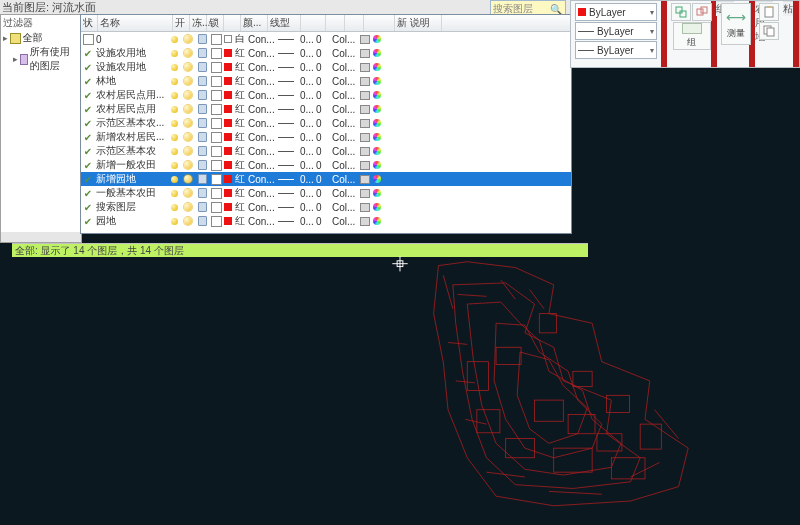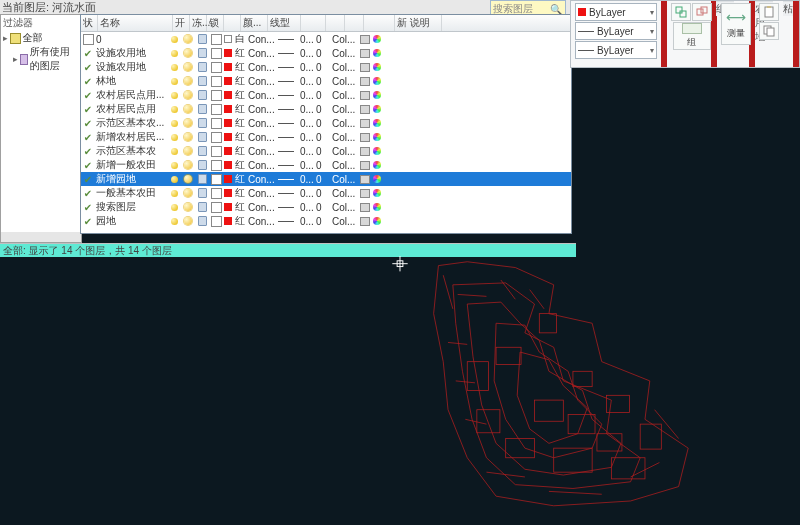--- a/index.html
+++ b/index.html
@@ -51,21 +51,21 @@
   .sun{width:8px;height:8px;border-radius:50%;background:radial-gradient(circle at 30% 30%,#fff8cc,#f0c030);box-shadow:0 0 0 1px rgba(220,170,0,.5)}
   .lock{width:7px;height:8px;border:1px solid #7a96b8;border-radius:1px;background:#cedbea;position:relative}
   .sq{width:8px;height:8px;display:inline-block}
   .sq.red{background:#e11}
   .sq.wht{background:#fff;border:1px solid #888;box-sizing:border-box}
   .lwline{display:inline-block;width:16px;height:1px;background:#555;vertical-align:middle}
   .row.sel .lwline{background:#fff}
   .prn{width:8px;height:7px;background:#d8d8d8;border:1px solid #888}
   .clr{width:8px;height:8px;background:conic-gradient(#e44,#ee4,#4e4,#4ee,#44e,#e4e,#e44);border-radius:50%}
   
-  .status{position:absolute;left:0;top:243px;width:570px;height:13px;background:#5eead4;border-top:1px solid #c0c0c0;color:#444;font-size:10px;padding:0 3px;display:flex;align-items:center}
+  .status{position:absolute;left:12px;top:243px;width:570px;height:13px;background:#bef264;border-top:1px solid #c0c0c0;color:#444;font-size:10px;padding:0 3px;display:flex;align-items:center}
   
   .ribbon{position:absolute;left:570px;top:0;height:66px;right:0;background:#f6f7f8;border:1px solid #b7bfc6;display:flex}
   .rpanel{border-right:6px solid #b91c1c;display:flex;flex-direction:row}
   .rpanel .body{flex:1;padding:2px 4px;display:flex;gap:4px;align-items:flex-start}
   .rpanel .foot{height:14px;background:#eef0f2;border-top:1px solid #dde1e4;font-size:10px;color:#555;display:flex;align-items:center;justify-content:center;gap:2px}
   .rpanel .foot .dd::after{content:"▾";font-size:8px;margin-left:2px;color:#777}
   .combo{height:16px;background:#fff;border:1px solid #a8b4bf;display:flex;align-items:center;padding:0 2px;font-size:10px;color:#333}
   .combo .dd{margin-left:auto;color:#666;font-size:8px}
   .bigbtn{width:28px;height:40px;background:#f8faf9;border:1px solid #c6ccce;display:flex;flex-direction:column;align-items:center;justify-content:center;gap:2px;font-size:9px;color:#444}
   .bigbtn .ic{width:18px;height:18px;border:1px solid #a9c0a6;background:#eaf3e8}

